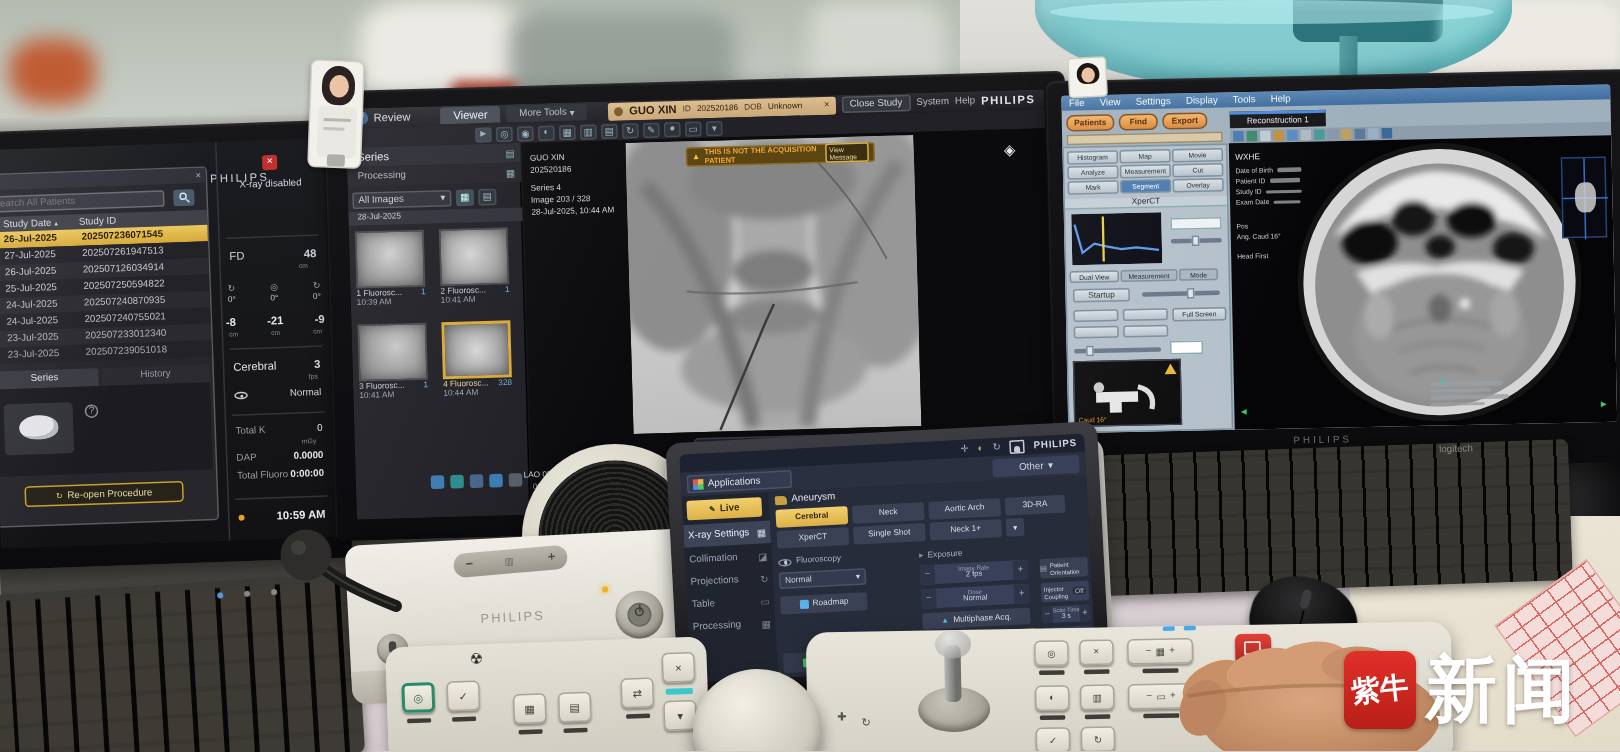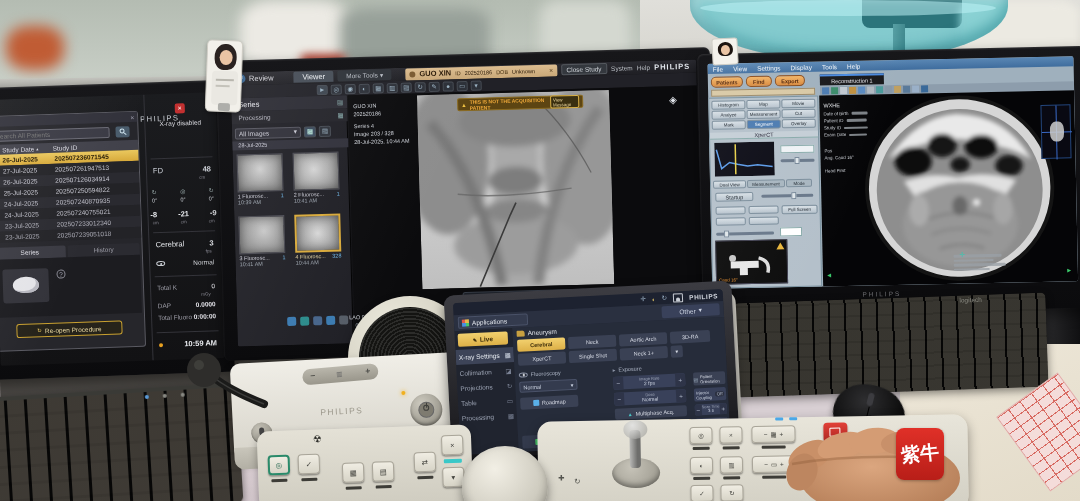--- a/index.html
+++ b/index.html
@@ -821,15 +821,16 @@
     <ellipse cx="152" cy="19" rx="23" ry="12" fill="#c8906a" transform="rotate(-3 152 19)"></ellipse>
     <ellipse cx="50" cy="48" rx="15" ry="19" fill="#bd8660" transform="rotate(22 50 48)"></ellipse>
     <path d="M40 40 Q100 30 180 34" stroke="#93623f" stroke-width="2.5" fill="none" opacity=".45"></path>
   </svg>
 
   <div class="a" style="left:1016px;top:386px;width:76px;height:92px;background:#f4dcda;border:1px solid #e0aca8;transform:rotate(-36deg);z-index:40;background-image:repeating-linear-gradient(0deg,transparent 0 9px,#d86a62 9px 10px),repeating-linear-gradient(90deg,transparent 0 13px,#d86a62 13px 14px)"></div>
   <div class="a" style="left:896px;top:428px;z-index:60;display:flex;align-items:center;gap:6px">
     <div style="width:48px;height:52px;background:linear-gradient(#e03028,#b81e18);border-radius:8px;display:flex;align-items:center;justify-content:center;box-shadow:0 1px 3px rgba(0,0,0,.3)">
       <span style="font-family:'Liberation Serif',serif;color:#fff;font-size:19px;font-weight:bold;transform:rotate(-6deg)">紫牛</span>
     </div>
+    <span style="font-family:'Liberation Serif',serif;color:#fff;font-size:48px;font-weight:bold;letter-spacing:4px;text-shadow:0 1px 3px rgba(90,70,60,.5)">新闻</span>
   </div>
 
 </div>
 
 </body></html>

